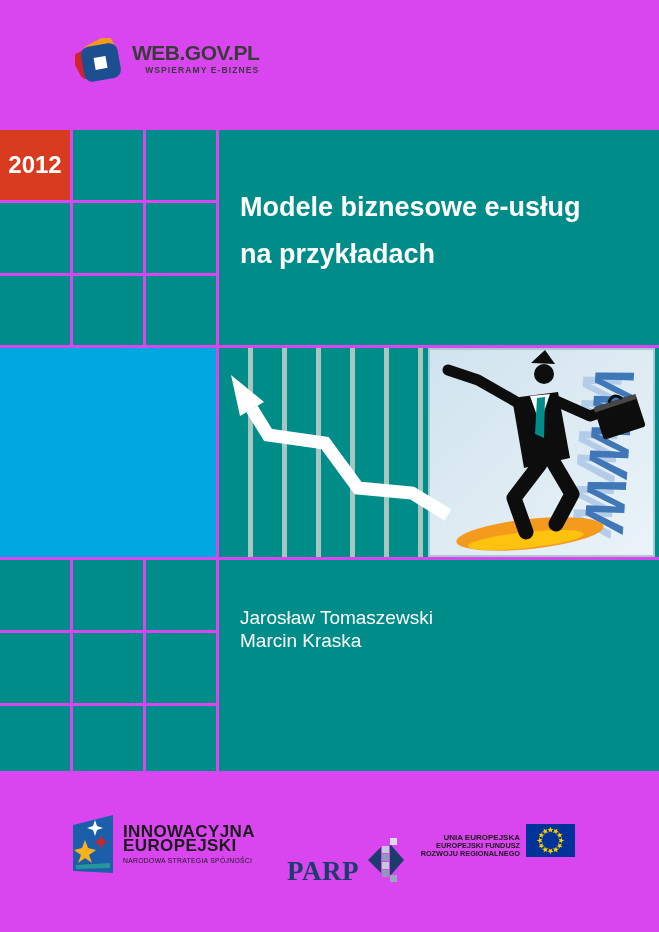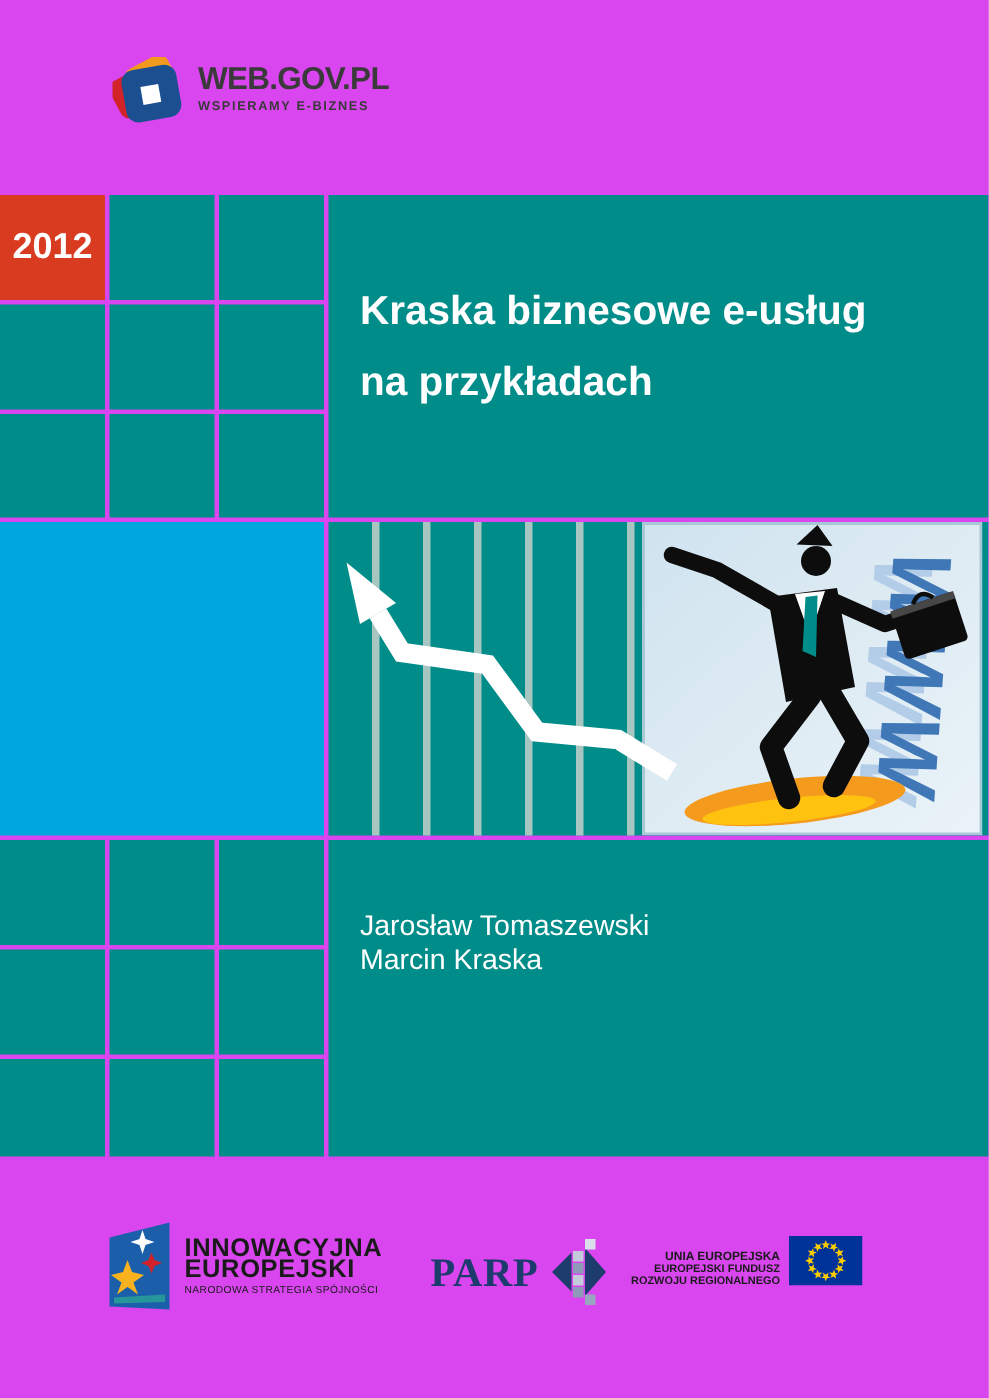--- a/index.html
+++ b/index.html
@@ -4,21 +4,21 @@
 <style>
   html,body{margin:0;padding:0;}
   body{font-family:"Liberation Sans", sans-serif; background:#e8e8e8;}
   .page{position:relative;width:659px;height:932px;background:#d946ef;overflow:hidden;margin:0 auto;padding-left:36px;}
 
   
   .hdr-logo{position:absolute;left:75px;top:38px;display:flex;align-items:flex-start;}
   .hdr-logo svg{display:block;}
   .hdr-text{margin-left:7px;margin-top:4px;}
   .hdr-brand{font-size:21px;font-weight:bold;letter-spacing:-0.5px;color:#3a3a3a;line-height:22px;}
-  .hdr-tagline{font-size:8.5px;font-weight:bold;letter-spacing:1.1px;color:#3a3a3a;margin-top:1px;}
+  .hdr-tagline{font-size:8.5px;font-weight:bold;letter-spacing:1.1px;color:#3a3a3a;text-align:right;margin-top:1px;}
 
   
   .cell{position:absolute;width:70px;background:var(--teal,#008C89);}
   .c1{left:0}.c2{left:73px}.c3{left:146px}
   .r1{top:130px;height:70px}.r2{top:203px;height:70px}.r3{top:276px;height:69px}
   .r4{top:560px;height:70px}.r5{top:633px;height:70px}.r6{top:706px;height:65px}
   .year-badge{background:var(--red,#D93B21);display:flex;align-items:center;justify-content:center;
               color:#fff;font-size:24px;font-weight:bold;}
   .blue-panel{position:absolute;left:0;top:348px;width:216px;height:209px;background:var(--blue_box,#00A6E0);}
   .main-top{position:absolute;left:219px;top:130px;width:440px;height:215px;background:var(--teal,#008C89);}
@@ -33,21 +33,21 @@
 
   .illo-box{position:absolute;left:428px;top:348px;width:227px;height:209px;}
   .arrow-svg{position:absolute;left:219px;top:348px;z-index:3;}
 
   
   .ig-logo{position:absolute;left:68px;top:814px;display:flex;}
   .ig-text{margin-left:9px;margin-top:11px;color:#1a1a1a;}
   .ig-main{font-size:17px;font-weight:bold;letter-spacing:0.4px;line-height:14px;}
   .ig-sub{font-size:6.8px;letter-spacing:0.3px;margin-top:4px;color:#1a1a1a;}
   .parp-logo{position:absolute;left:287px;top:826px;display:flex;align-items:center;}
-  .parp-word{font-family:"Liberation Serif", serif;font-size:27px;font-weight:bold;color:var(--navy,#1E3B6E);letter-spacing:0.5px;line-height:44px;}
+  .parp-word{font-family:"Liberation Serif", serif;font-size:27px;font-weight:bold;color:var(--navy,#1E3B6E);letter-spacing:0.5px;line-height:44px;margin-top:23px;}
   .parp-icon{margin-left:8px;}
   .eu-logo{position:absolute;left:408px;top:824px;display:flex;align-items:flex-end;}
   .eu-text{width:112px;text-align:right;margin-top:5px;color:#1a1a1a;}
   .eu-l1{font-size:8px;font-weight:bold;line-height:8px;}
   .eu-l2{font-size:7.3px;font-weight:bold;line-height:7.5px;}
   .eu-flag{margin-left:6px;}
 </style>
 </head>
 <body>
 
@@ -84,21 +84,21 @@
   <div class="cell r5 c3"></div>
   <div class="cell r6 c1"></div>
   <div class="cell r6 c2"></div>
   <div class="cell r6 c3"></div>
 
   <div class="main-top"></div>
   <div class="main-mid"></div>
   <div class="main-bottom"></div>
 
   <div class="title">
-    <div>Kraska biznesowe e-usług</div>
+    <div>Modele biznesowe e-usług</div>
     <div>na przykładach</div>
   </div>
 
   <div class="stripe s1"></div>
   <div class="stripe s2"></div>
   <div class="stripe s3"></div>
   <div class="stripe s4"></div>
   <div class="stripe s5"></div>
   <div class="stripe s6"></div>
 

